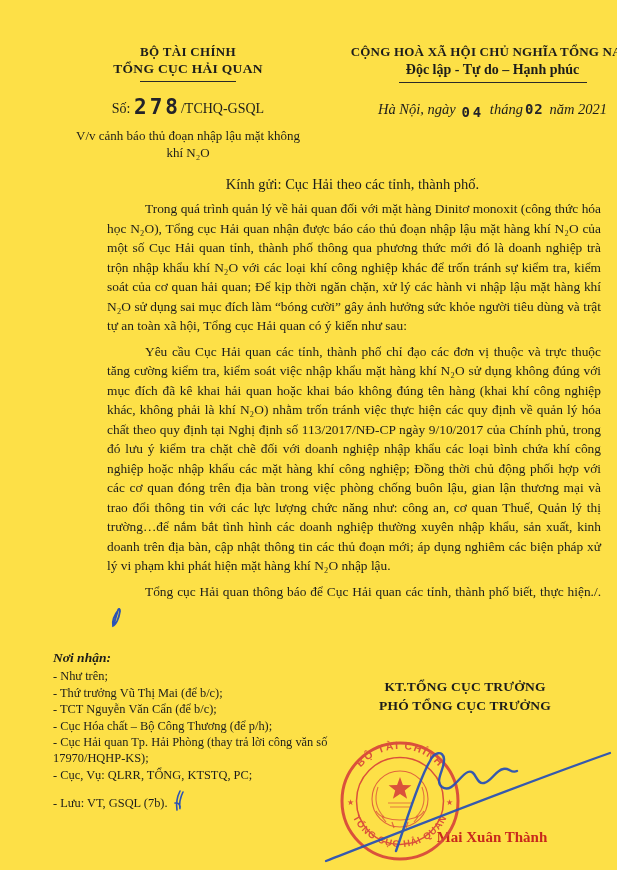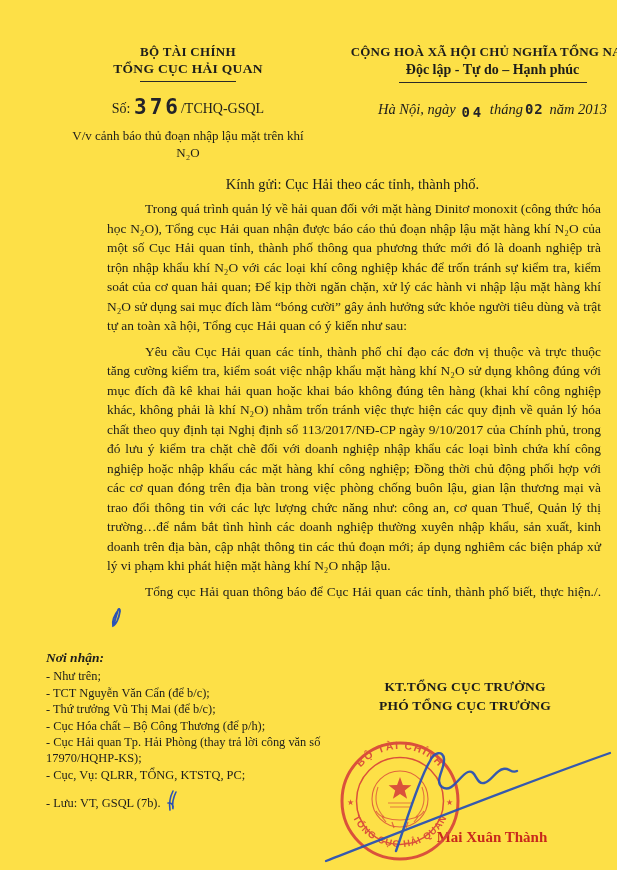--- a/index.html
+++ b/index.html
@@ -31,21 +31,21 @@
   .stamp-day{font-size:14px;font-style:normal;letter-spacing:3px;position:relative;top:3px;margin:0 2px;}
   .stamp-month{font-size:14px;font-style:normal;letter-spacing:1px;position:relative;top:0px;margin:0 2px;text-align:center;}
   
   .salutation{text-align:center;font-size:14.5px;margin-top:15px;}
   .body-text{padding:0 60px 0 63px;font-size:13.4px;line-height:19.5px;text-align:justify;}
   .body-text p{margin:6px 0 0 0;text-indent:38px;}
   .closing{position:relative;}
   .pen-mark-1{position:relative;top:6px;left:2px;}
   
   .footer-left{
-    position:absolute;left:46px;top:650px;width:300px;
+    position:absolute;left:53px;top:650px;width:300px;
     font-size:12.4px;line-height:16.4px;
   }
   .recipients-title{font-weight:bold;font-style:italic;font-size:13.5px;margin-bottom:2px;}
   .recipient-line{white-space:normal;}
   .pen-mark-2{position:relative;top:6px;left:4px;}
   .sign-block{position:absolute;left:330px;top:677px;width:270px;text-align:center;}
   .signer-title{font-size:13.5px;font-weight:bold;letter-spacing:.2px;line-height:19px;}
   .signer-name{
     position:absolute;left:62px;top:152px;width:200px;
     font-size:15px;font-weight:bold;text-align:center;
@@ -57,54 +57,54 @@
 
 <div class="page">
 
   <div class="header">
     <div class="header-left">
       <div class="org-parent">BỘ TÀI CHÍNH</div>
       <div class="org-name">TỔNG CỤC HẢI QUAN</div>
       <div class="rule-left"></div>
       <div class="doc-number">
         <span>Số:</span>
-        <span class="stamp stamp-number">376</span><span>/TCHQ-GSQL</span>
+        <span class="stamp stamp-number">278</span><span>/TCHQ-GSQL</span>
       </div>
-      <div class="subject">V/v cảnh báo thủ đoạn nhập lậu mặt trên khí N₂O</div>
+      <div class="subject">V/v cảnh báo thủ đoạn nhập lậu mặt không khí N₂O</div>
     </div>
     <div class="header-right">
       <div class="national-1">CỘNG HOÀ XÃ HỘI CHỦ NGHĨA TỔNG NAM</div>
       <div class="national-2">Độc lập - Tự do – Hạnh phúc</div>
       <div class="rule-right"></div>
       <div class="date-line">
         <span>Hà Nội, ngày</span>
         <span class="stamp stamp-day">04</span>
         <span>tháng</span><span class="stamp stamp-month">02</span>
-        <span>năm 2013</span>
+        <span>năm 2021</span>
       </div>
     </div>
   </div>
 
   <div class="salutation">Kính gửi: Cục Hải theo các tỉnh, thành phố.</div>
 
   <div class="body-text">
     <p>Trong quá trình quản lý về hải quan đối với mặt hàng Dinitơ monoxit (công thức hóa học N₂O), Tổng cục Hải quan nhận được báo cáo thủ đoạn nhập lậu mặt hàng khí N₂O của một số Cục Hải quan tỉnh, thành phố thông qua phương thức mới đó là doanh nghiệp trà trộn nhập khẩu khí N₂O với các loại khí công nghiệp khác để trốn tránh sự kiểm tra, kiểm soát của cơ quan hải quan; Để kịp thời ngăn chặn, xử lý các hành vi nhập lậu mặt hàng khí N₂O sử dụng sai mục đích làm “bóng cười” gây ảnh hưởng sức khỏe người tiêu dùng và trật tự an toàn xã hội, Tổng cục Hải quan có ý kiến như sau:</p>
     <p>Yêu cầu Cục Hải quan các tỉnh, thành phố chỉ đạo các đơn vị thuộc và trực thuộc tăng cường kiểm tra, kiểm soát việc nhập khẩu mặt hàng khí N₂O sử dụng không đúng với mục đích đã kê khai hải quan hoặc khai báo không đúng tên hàng (khai khí công nghiệp khác, không phải là khí N₂O) nhằm trốn tránh việc thực hiện các quy định về quản lý hóa chất theo quy định tại Nghị định số 113/2017/NĐ-CP ngày 9/10/2017 của Chính phủ, trong đó lưu ý kiểm tra chặt chẽ đối với doanh nghiệp nhập khẩu các loại bình chứa khí công nghiệp hoặc nhập khẩu các mặt hàng khí công nghiệp; Đồng thời chủ động phối hợp với các cơ quan đóng trên địa bàn trong việc phòng chống buôn lậu, gian lận thương mại và trao đổi thông tin với các lực lượng chức năng như: công an, cơ quan Thuế, Quản lý thị trường…để nắm bắt tình hình các doanh nghiệp thường xuyên nhập khẩu, sản xuất, kinh doanh trên địa bàn, cập nhật thông tin các thủ đoạn mới; áp dụng nghiêm các biện pháp xử lý vi phạm khi phát hiện mặt hàng khí N₂O nhập lậu.</p>
     <p class="closing">
       <span>Tổng cục Hải quan thông báo để Cục Hải quan các tỉnh, thành phố biết, thực hiện./.</span><svg class="pen-mark-1" width="16" height="22" viewBox="0 0 16 22">
         <path d="M10 2 C 6 7, 3 14, 4 19 C 7 18, 10 11, 11 4 C 11 2, 10 1, 9 3 L 5 17" stroke="#2b52b4" stroke-width="1.8" fill="none" stroke-linecap="round"></path>
       </svg>
     </p>
   </div>
 
   <div class="footer-left">
     <div class="recipients-title">Nơi nhận:</div>
     <div class="recipient-line">- Như trên;</div>
+    <div class="recipient-line">- Thứ trưởng Vũ Thị Mai (để b/c);</div>
     <div class="recipient-line">- TCT Nguyễn Văn Cẩn (để b/c);</div>
-    <div class="recipient-line">- Thứ trưởng Vũ Thị Mai (để b/c);</div>
     <div class="recipient-line">- Cục Hóa chất – Bộ Công Thương (để p/h);</div>
     <div class="recipient-line">- Cục Hải quan Tp. Hải Phòng (thay trả lời công văn số 17970/HQHP-KS);</div>
     <div class="recipient-line">- Cục, Vụ: QLRR, TỔNG, KTSTQ, PC;</div>
     <div class="recipient-line">
       <span>- Lưu: VT, GSQL (7b).</span><svg class="pen-mark-2" width="14" height="24" viewBox="0 0 14 24">
         <path d="M8 2 C 5 8, 4 15, 5 21 M 11 3 C 8 9, 7 14, 8 20 C 9 16, 6 13, 3 14" stroke="#2b52b4" stroke-width="1.6" fill="none" stroke-linecap="round"></path>
       </svg>
     </div>
   </div>
 

